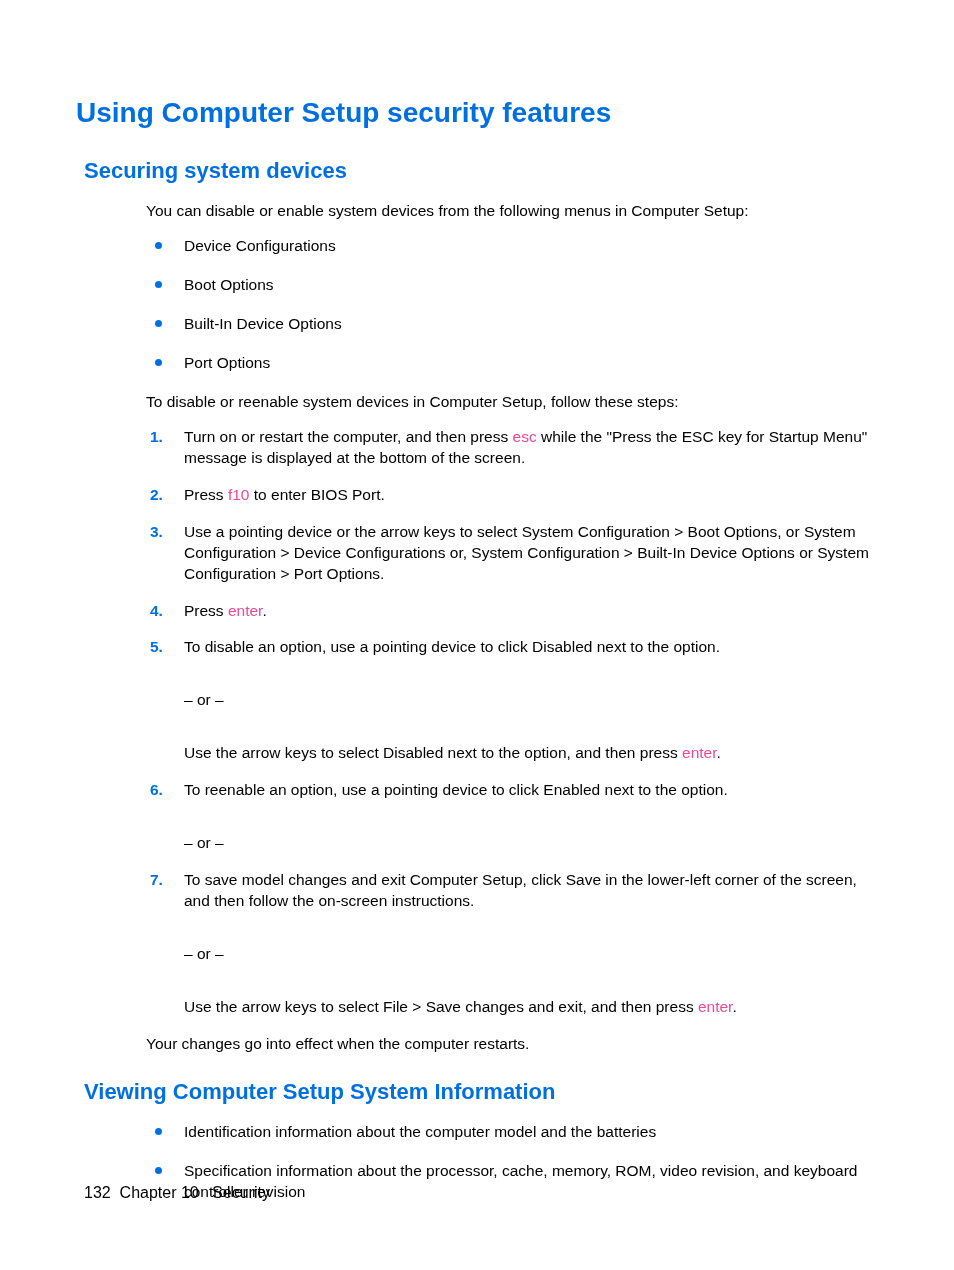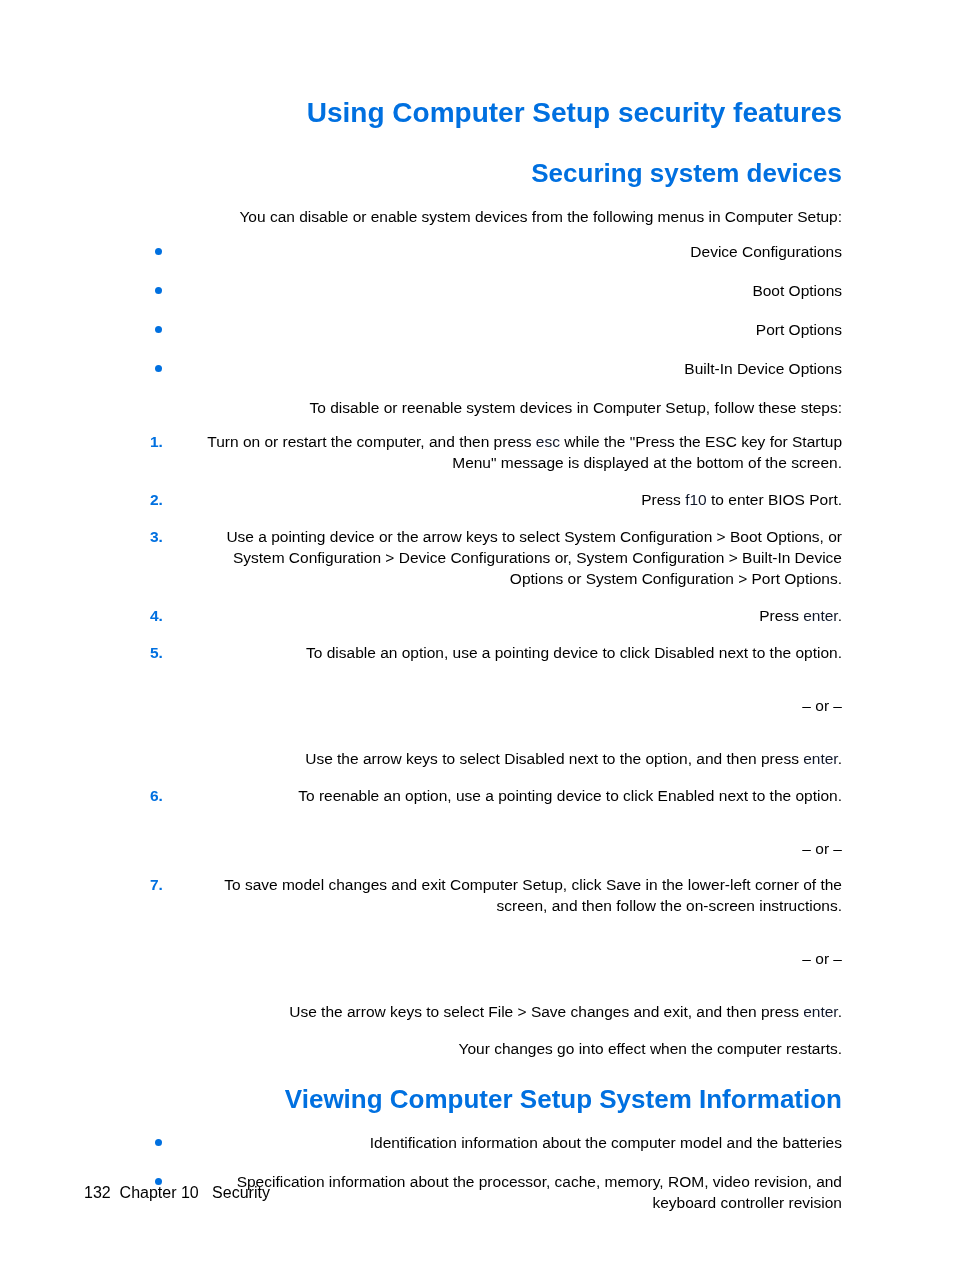--- a/index.html
+++ b/index.html
@@ -8,35 +8,34 @@
     line-height: 1.35;
     color: #000;
     margin: 0;
     padding: 0;
     background: #fff;
   }
   .page {
     width: 954px;
     height: 1270px;
     box-sizing: border-box;
-    padding: 94px 112px 60px 76px;
+    padding: 94px 80px 60px 76px;
     position: relative;
-    text-align: right;
   }
   h1 {
     color: #0070e0;
     font-size: 28px;
     font-weight: bold;
     margin: 0 0 24px 0;
   }
   h2 {
     color: #0070e0;
-    font-size: 26px;
+    font-size: 22px;
     font-weight: bold;
-    margin: 0 0 16px 0;
+    margin: 0 0 16px 8px;
   }
   .body-text {
     margin: 0 0 14px 70px;
   }
   .bullet-list {
     margin: 0 0 14px 70px;
     padding: 0;
     list-style: none;
   }
   .bullet-list li {
@@ -69,21 +68,21 @@
     position: absolute;
     left: 4px;
     top: 0;
     color: #0070e0;
     font-weight: bold;
   }
   .sub {
     margin-top: 32px;
   }
   .blue-inline {
-    color: #0f172a;
+    color: #ec4899;
   }
   b { font-weight: normal; }
   .footer {
     position: absolute;
     left: 84px;
     bottom: 66px;
     font-size: 16px;
   }
 </style>
 </head>
@@ -93,22 +92,22 @@
 
   <h1>Using Computer Setup security features</h1>
 
   <h2>Securing system devices</h2>
 
   <p class="body-text">You can disable or enable system devices from the following menus in Computer Setup:</p>
 
   <ul class="bullet-list">
     <li>Device Configurations</li>
     <li>Boot Options</li>
+    <li>Built-In Device Options</li>
     <li>Port Options</li>
-    <li>Built-In Device Options</li>
   </ul>
 
   <p class="body-text">To disable or reenable system devices in Computer Setup, follow these steps:</p>
 
   <ol class="num-list">
     <li>
       <span class="num">1.</span>
       <span>Turn on or restart the computer, and then press </span><span class="blue-inline">esc</span><span> while the "Press the ESC key for Startup Menu" message is displayed at the bottom of the screen.</span>
     </li>
     <li>

